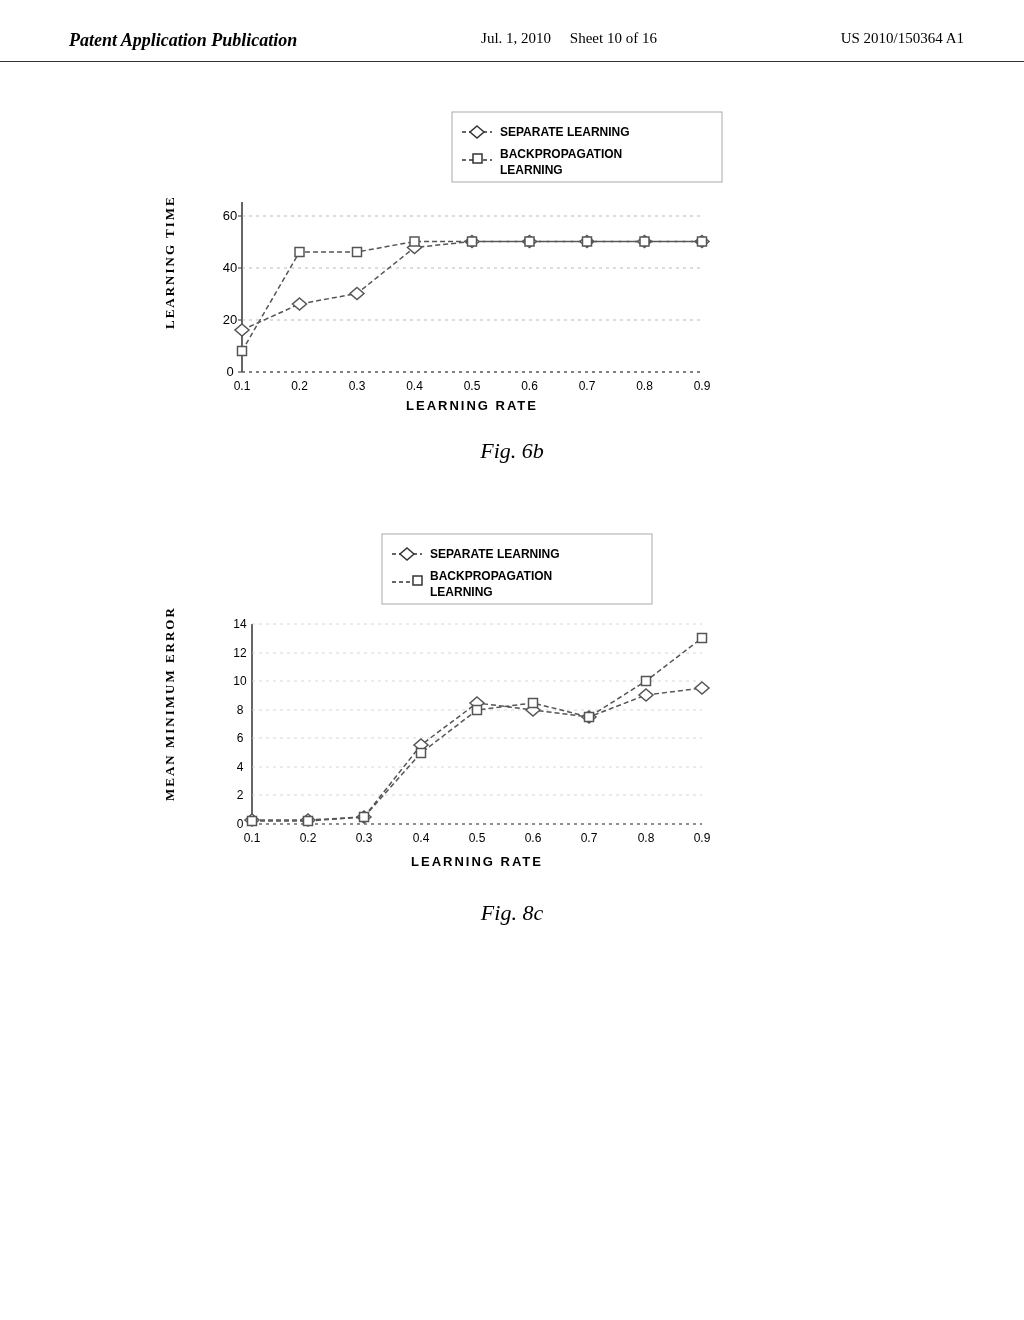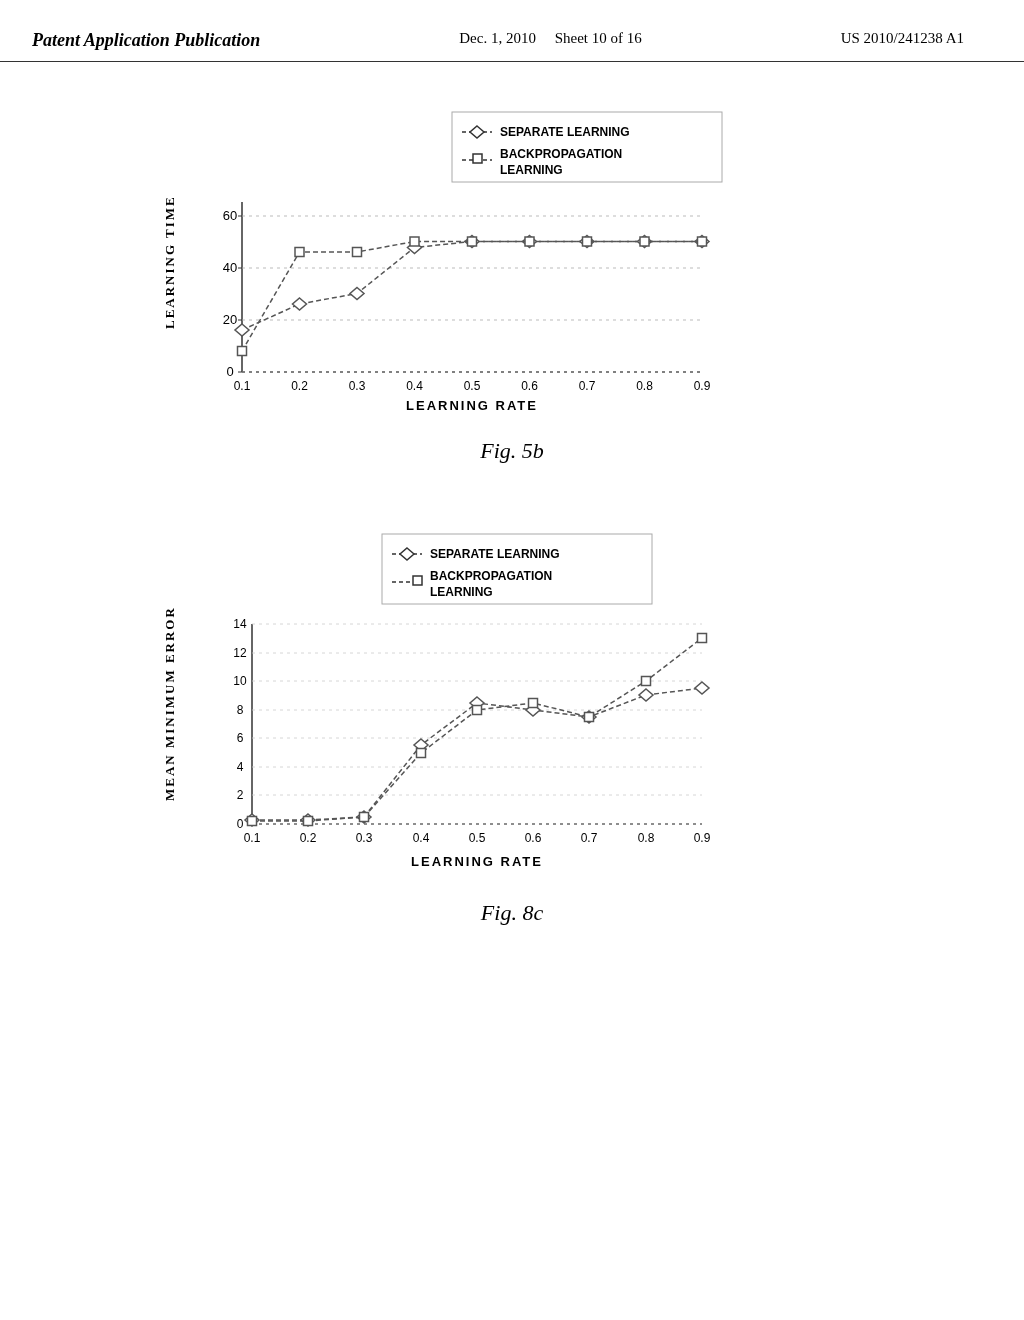--- a/index.html
+++ b/index.html
@@ -14,21 +14,21 @@
       width: 1024px;
       min-height: 1320px;
       padding: 0;
       background: #fff;
     }
     
     .header {
       display: flex;
       justify-content: space-between;
       align-items: flex-start;
-      padding: 30px 60px 10px 32px;
+      padding: 30px 60px 10px 69px;
       border-bottom: 1px solid #333;
     }
     .header-left {
       font-size: 18px;
       font-weight: bold;
       font-style: italic;
     }
     .header-center {
       font-size: 15px;
       text-align: center;
@@ -82,25 +82,25 @@
     }
   </style>
 </head>
 <body>
 
 <div class="page">
 
   <div class="header">
     <div class="header-left">Patent Application Publication</div>
     <div class="header-center">
-      <span>Dec. 1, 2010</span>
+      <span>Jul. 1, 2010</span>
       &nbsp;&nbsp;&nbsp;
       <span>Sheet 10 of 16</span>
     </div>
-    <div class="header-right">US 2010/241238 A1</div>
+    <div class="header-right">US 2010/150364 A1</div>
   </div>
 
   <div class="content">
 
     <div class="figure-container">
       <div class="chart-wrapper">
         <div class="y-axis-label">LEARNING TIME</div>
         <div class="chart-area" style="width:560px;height:320px;">
           <svg viewBox="0 0 560 320" width="560" height="320">
 
@@ -163,21 +163,21 @@
             <rect x="170.5" y="145.5" width="9" height="9" fill="white" stroke="#555" stroke-width="1.5"></rect>
             <rect x="228" y="135" width="9" height="9" fill="white" stroke="#555" stroke-width="1.5"></rect>
             <rect x="285.5" y="135" width="9" height="9" fill="white" stroke="#555" stroke-width="1.5"></rect>
             <rect x="343" y="135" width="9" height="9" fill="white" stroke="#555" stroke-width="1.5"></rect>
             <rect x="400.5" y="135" width="9" height="9" fill="white" stroke="#555" stroke-width="1.5"></rect>
             <rect x="458" y="135" width="9" height="9" fill="white" stroke="#555" stroke-width="1.5"></rect>
             <rect x="515.5" y="135" width="9" height="9" fill="white" stroke="#555" stroke-width="1.5"></rect>
           </svg>
         </div>
       </div>
-      <div class="figure-caption">Fig. 5b</div>
+      <div class="figure-caption">Fig. 6b</div>
     </div>
 
     <div class="figure-container">
       <div class="chart-wrapper">
         <div class="y-axis-label">MEAN MINIMUM ERROR</div>
         <div class="chart-area" style="width:560px;height:360px;">
           <svg viewBox="0 0 560 360" width="560" height="360">
 
             <rect x="200" y="10" width="270" height="70" fill="white" stroke="#aaa" stroke-width="1"></rect>
             <line x1="210" y1="30" x2="240" y2="30" stroke="#333" stroke-width="1.5" stroke-dasharray="4,3"></line>

